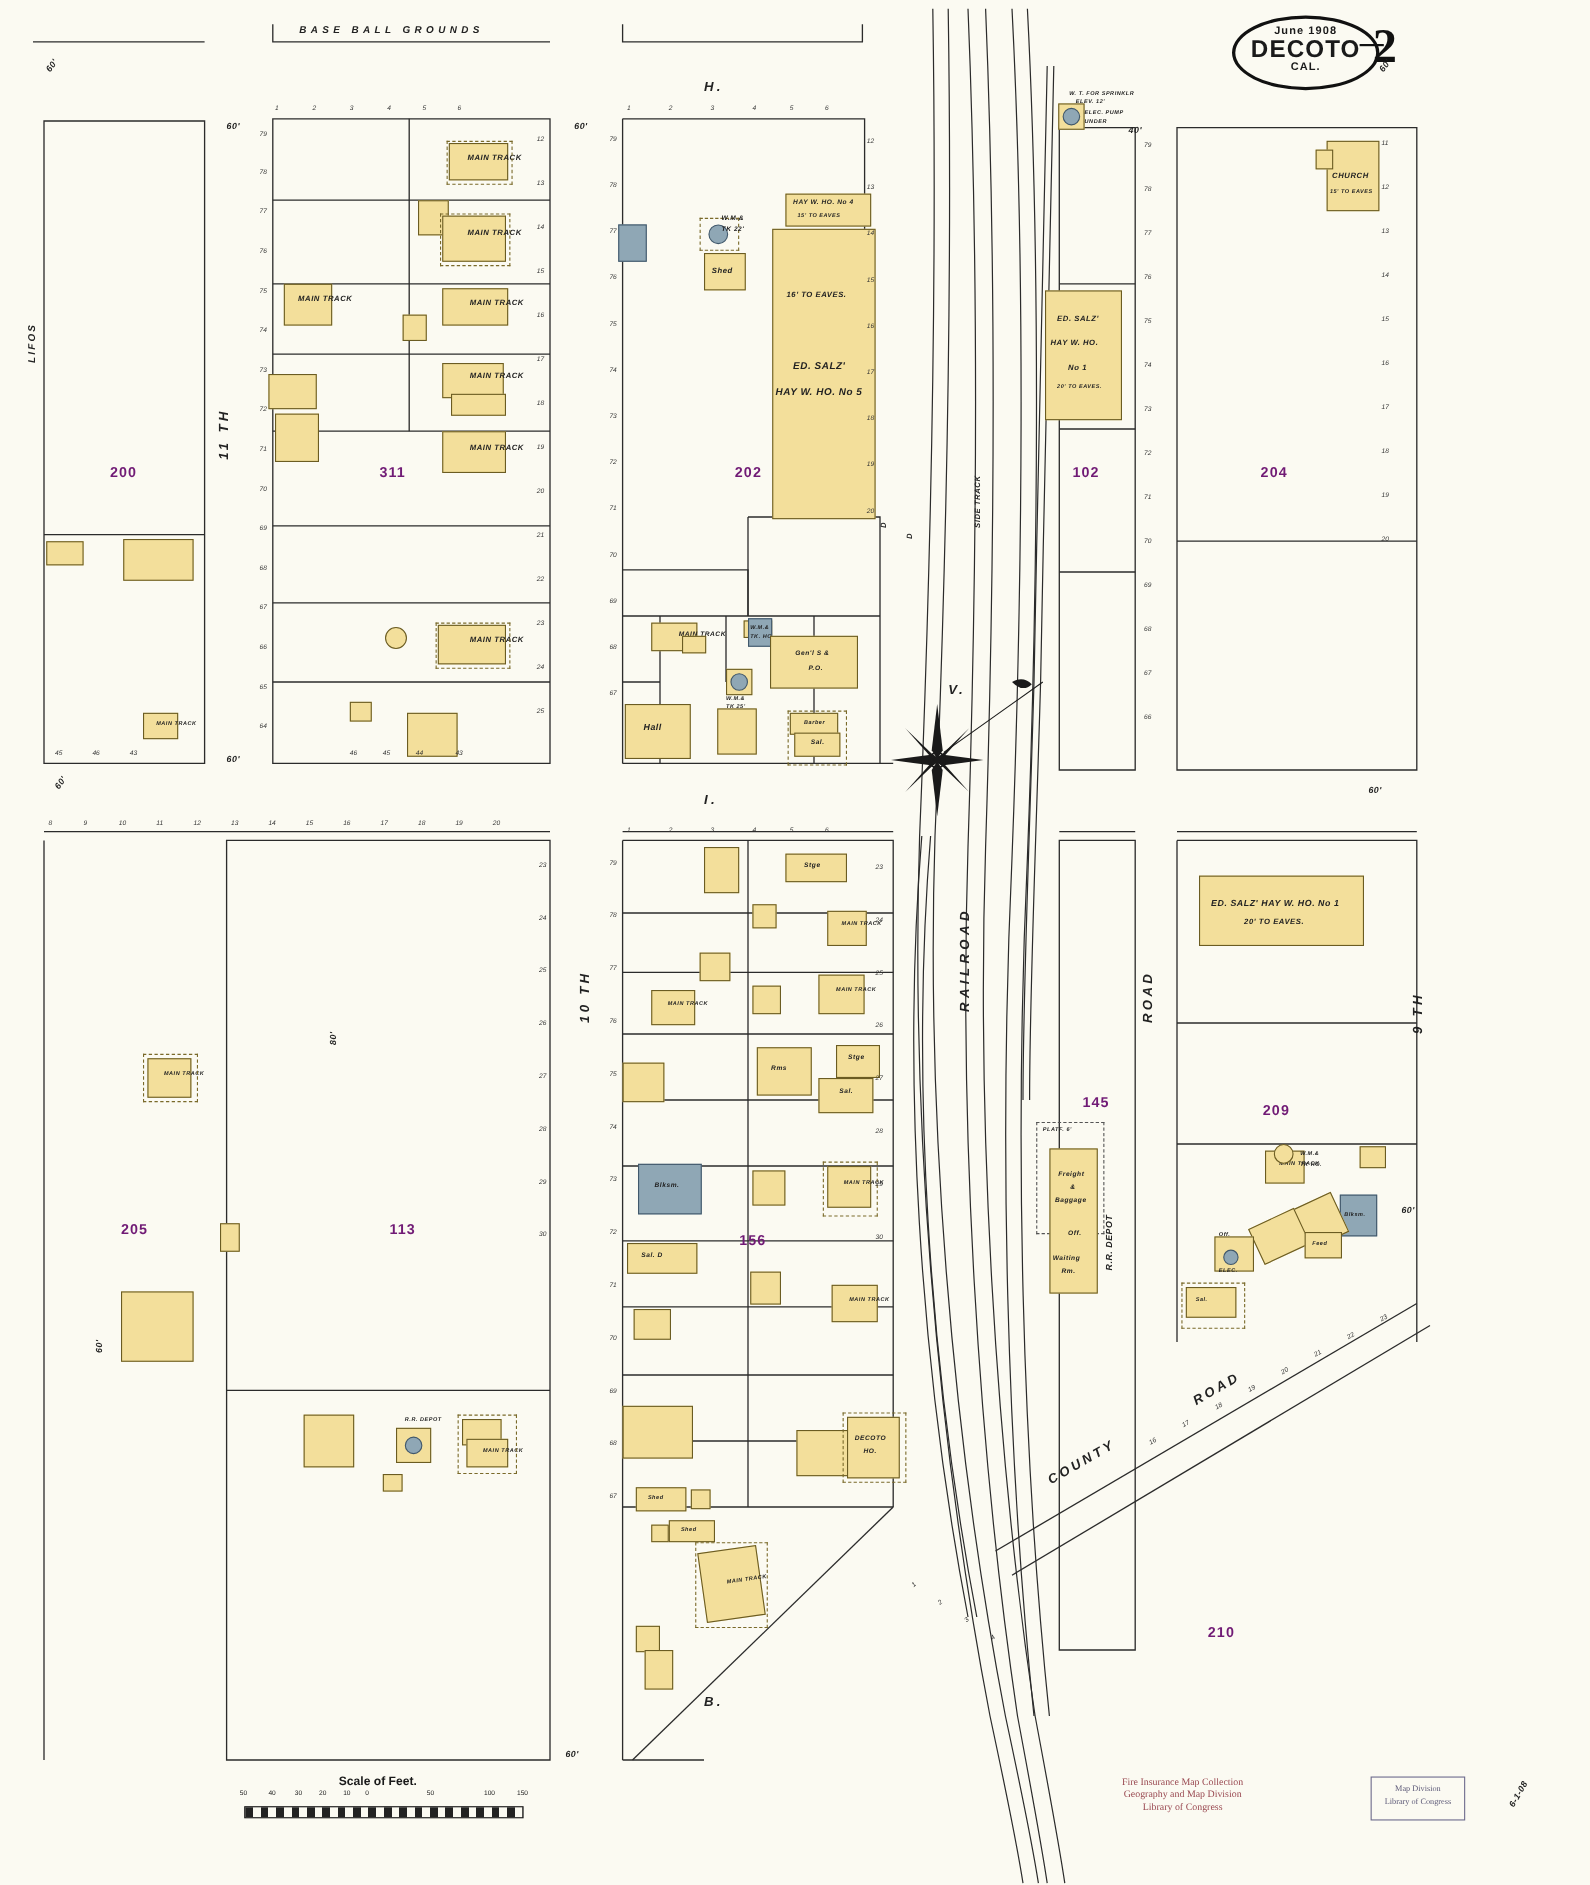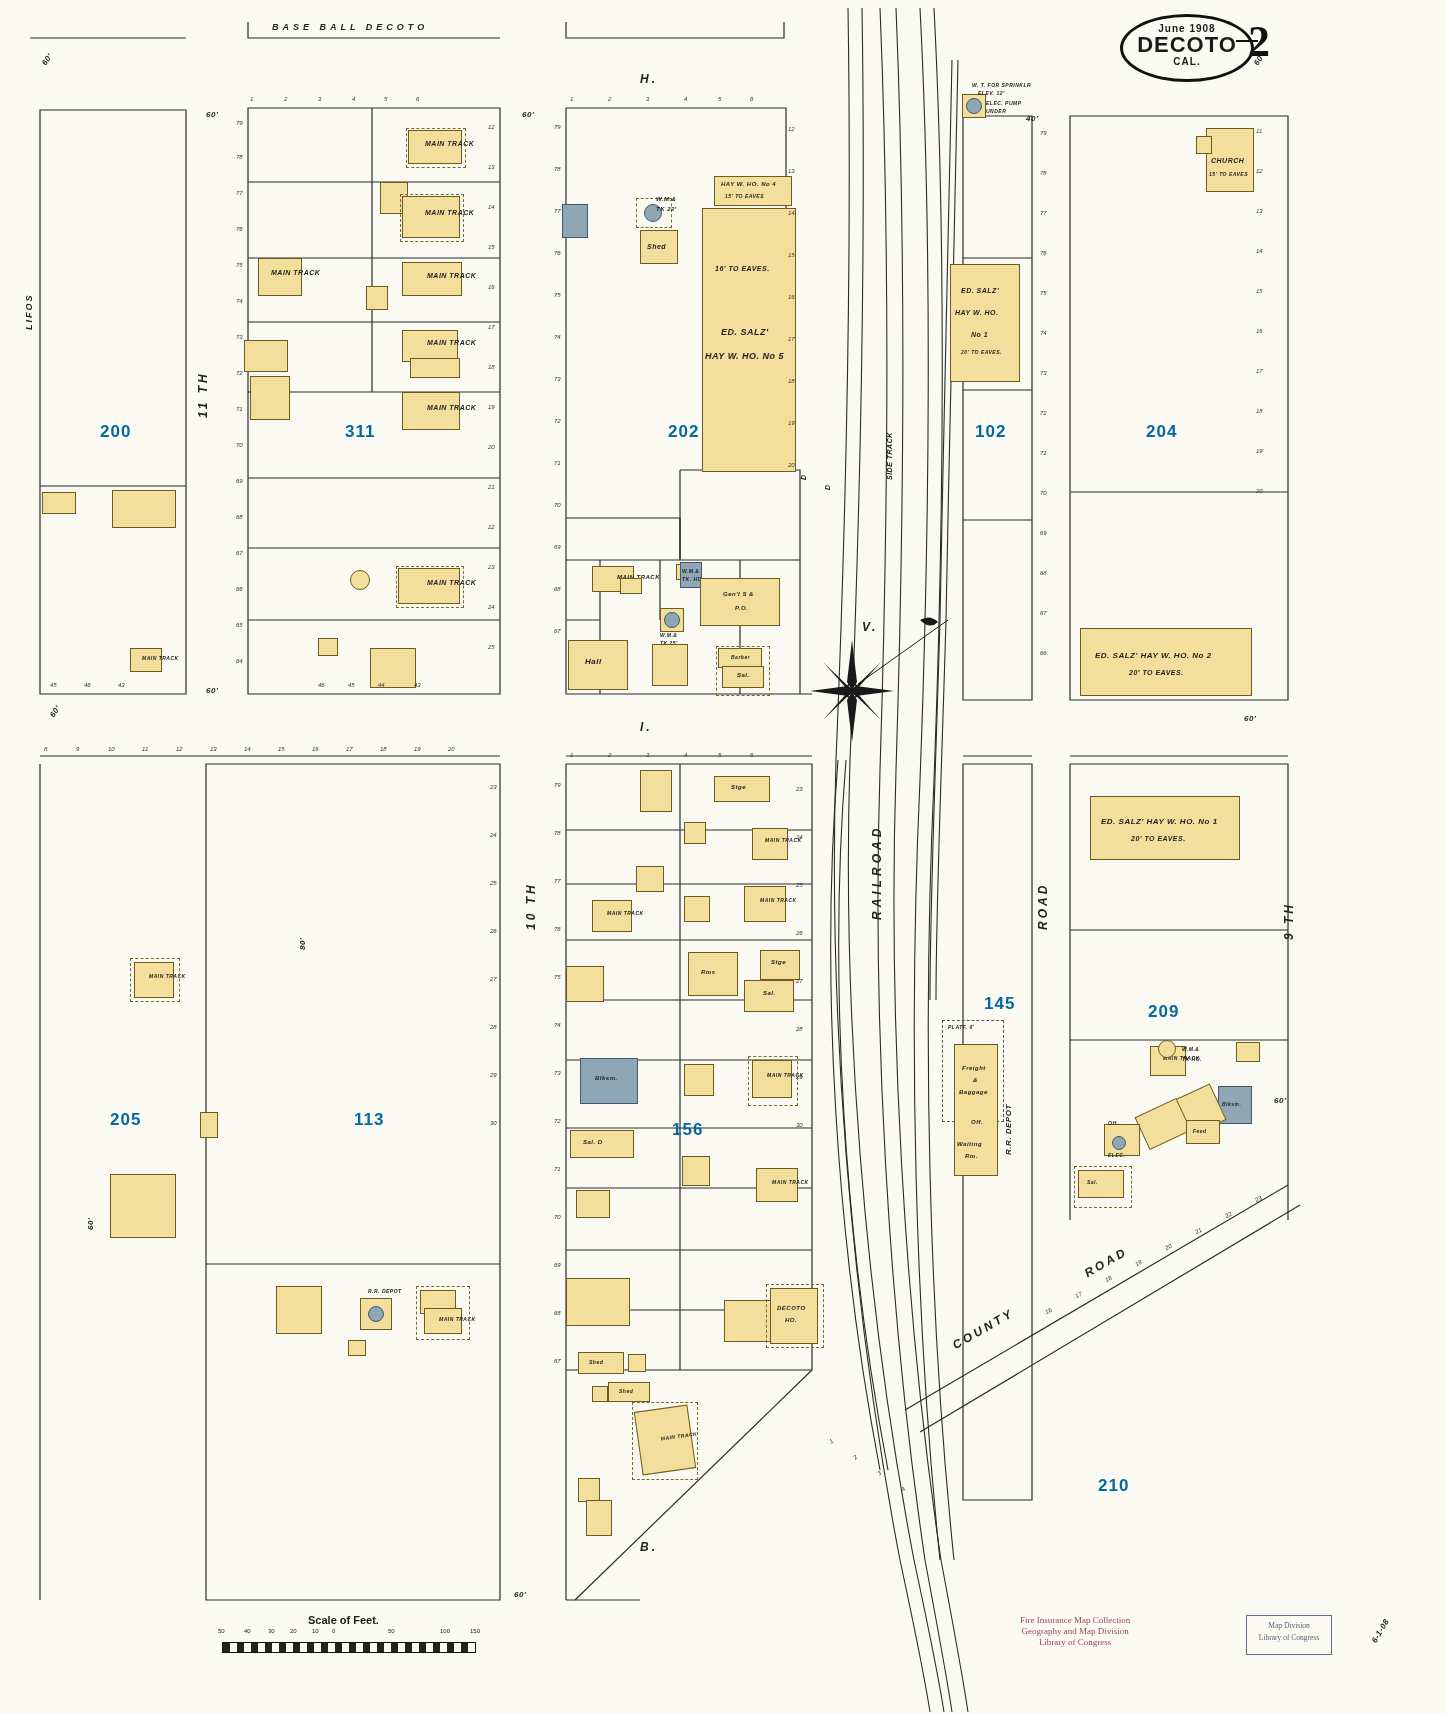--- a/index.html
+++ b/index.html
@@ -15,21 +15,21 @@
   .dashg{position:absolute;border:1.1px dashed #555;background:transparent;}
   .lbl{position:absolute;font-family:"Liberation Sans",sans-serif;
        font-style:italic;font-weight:700;letter-spacing:.5px;color:#222;
        white-space:nowrap;transform-origin:0 0;}
   .tiny{font-size:5px;}
   .t6{font-size:6px;}
   .t7{font-size:7px;}
   .t8{font-size:8px;}
   .t9{font-size:9px;}
   .blocknum{position:absolute;font-family:"Liberation Sans",sans-serif;
-            font-size:17px;font-weight:700;color:#0369a1;letter-spacing:1px;}
+            font-size:13px;font-weight:700;color:#701a75;letter-spacing:1px;}
   .street{position:absolute;font-family:"Liberation Sans",sans-serif;
           font-size:12px;font-weight:700;font-style:italic;letter-spacing:3px;color:#222;}
   .tick{position:absolute;font-size:6px;font-style:italic;color:#333;
         transform-origin:0 0;}
   
   #cartouche{position:absolute;left:1120px;top:14px;width:128px;height:62px;
      border:3px solid #111;border-radius:50%;text-align:center;background:#fbfaf2;}
   #cartouche .c1{font-size:10px;letter-spacing:1px;margin-top:6px;font-weight:700;}
   #cartouche .c2{font-size:22px;font-weight:700;letter-spacing:1px;line-height:22px;}
   #cartouche .c3{font-size:10px;font-weight:700;letter-spacing:1px;}
@@ -185,21 +185,21 @@
   <div class="street" style="left:640px;top:1540px;">B.</div>
   <div class="street" style="left:196px;top:418px;transform:rotate(-90deg);transform-origin:0 0;">11 TH</div>
   <div class="street" style="left:524px;top:930px;transform:rotate(-90deg);transform-origin:0 0;">10 TH</div>
   <div class="street" style="left:1282px;top:940px;transform:rotate(-90deg);transform-origin:0 0;">9 TH</div>
   <div class="street" style="left:870px;top:920px;transform:rotate(-90deg);transform-origin:0 0;letter-spacing:4px;">RAILROAD</div>
   <div class="street" style="left:1036px;top:930px;transform:rotate(-90deg);transform-origin:0 0;">ROAD</div>
   <div class="street" style="left:950px;top:1340px;transform:rotate(-30deg);transform-origin:0 0;">COUNTY</div>
   <div class="street" style="left:1082px;top:1268px;transform:rotate(-30deg);transform-origin:0 0;">ROAD</div>
   <div class="street" style="left:24px;top:330px;transform:rotate(-90deg);transform-origin:0 0;font-size:9px;letter-spacing:2px;">LIFOS</div>
 
-  <div class="lbl t9" style="left:272px;top:22px;letter-spacing:4px;">BASE BALL DECOTO</div>
+  <div class="lbl t9" style="left:272px;top:22px;letter-spacing:4px;">BASE BALL GROUNDS</div>
 
   <div class="blocknum" style="left:100px;top:422px;">200</div>
   <div class="blocknum" style="left:345px;top:422px;">311</div>
   <div class="blocknum" style="left:668px;top:422px;">202</div>
   <div class="blocknum" style="left:975px;top:422px;">102</div>
   <div class="blocknum" style="left:1146px;top:422px;">204</div>
   <div class="blocknum" style="left:110px;top:1110px;">205</div>
   <div class="blocknum" style="left:354px;top:1110px;">113</div>
   <div class="blocknum" style="left:672px;top:1120px;">156</div>
   <div class="blocknum" style="left:984px;top:994px;">145</div>
@@ -317,24 +317,20 @@
     <span class="lbl t7" style="left:4px;top:44px;">HAY W. HO.</span>
     <span class="lbl t7" style="left:20px;top:66px;">No 1</span>
     <span class="lbl tiny" style="left:10px;top:84px;">20' TO EAVES.</span>
   </div>
 
   <div class="bldg" style="left:1206px;top:128px;width:46px;height:62px;">
     <span class="lbl t7" style="left:4px;top:28px;">CHURCH</span>
     <span class="lbl tiny" style="left:2px;top:42px;">15' TO EAVES</span>
   </div>
   <div class="bldg" style="left:1196px;top:136px;width:14px;height:16px;"></div>
-  <div class="bldg" style="left:1080px;top:628px;width:170px;height:66px;">
-    <span class="lbl t8" style="left:14px;top:22px;">ED. SALZ' HAY W. HO. No 2</span>
-    <span class="lbl t7" style="left:48px;top:40px;">20' TO EAVES.</span>
-  </div>
 
   <div class="bldg" style="left:1090px;top:796px;width:148px;height:62px;">
     <span class="lbl t8" style="left:10px;top:20px;">ED. SALZ' HAY W. HO. No 1</span>
     <span class="lbl t7" style="left:40px;top:38px;">20' TO EAVES.</span>
   </div>
   <div class="bldg" style="left:1150px;top:1046px;width:34px;height:28px;">
     <span class="lbl tiny" style="left:12px;top:8px;">MAIN TRACK</span>
   </div>
   <div class="bldg" style="left:1158px;top:1040px;width:16px;height:16px;border-radius:50%;"></div>
   <div class="lbl tiny" style="left:1182px;top:1046px;">W.M.&amp;</div>

